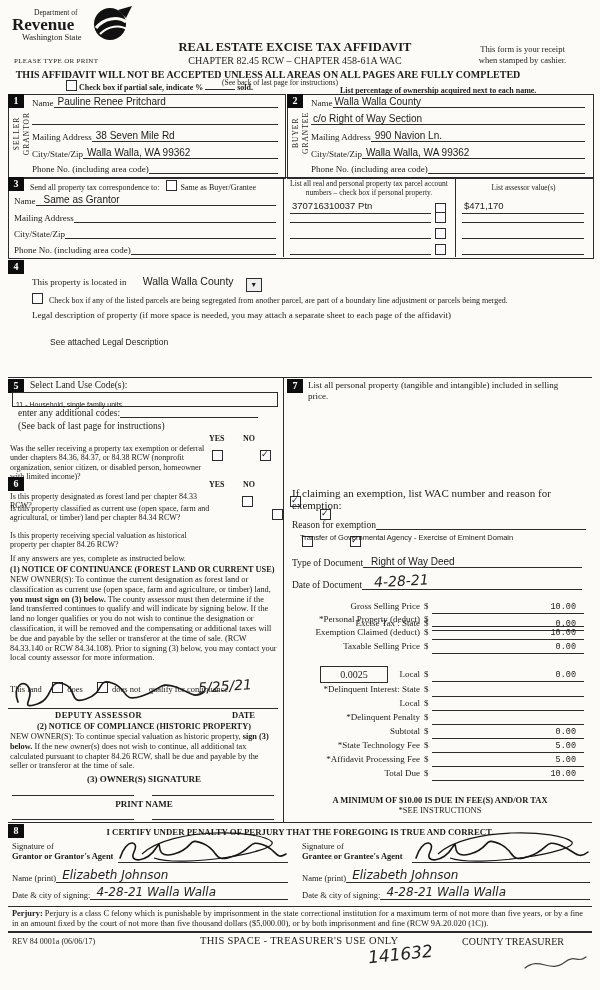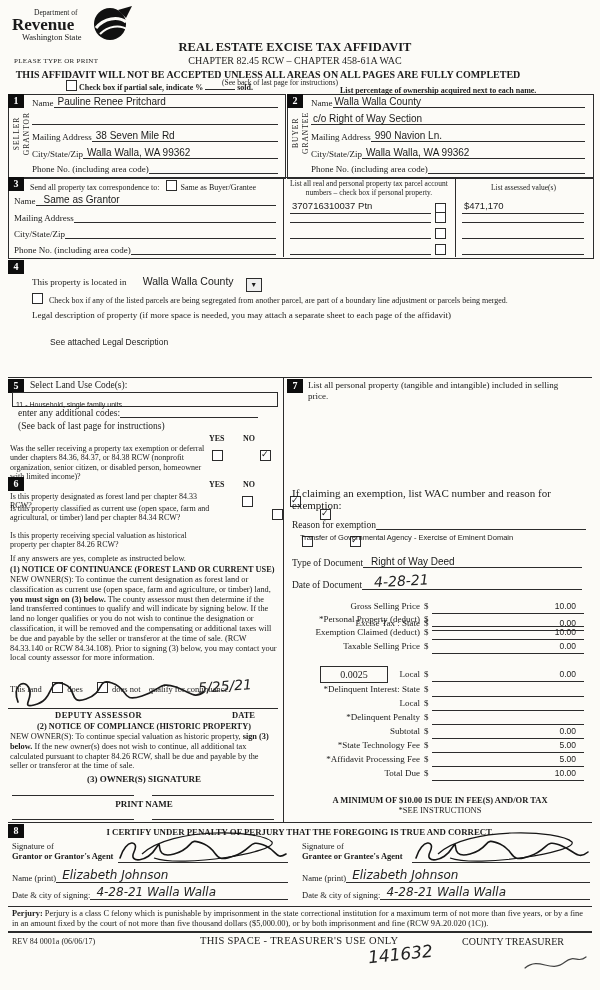--- a/index.html
+++ b/index.html
@@ -25,21 +25,21 @@
   .box{border:1px solid #2c2c2c}
   .vlab{font-size:7.5px;letter-spacing:1px;writing-mode:vertical-rl;transform:rotate(180deg);
         line-height:9px;text-align:center}
   .hline{border-top:1px solid #2c2c2c}
   .vline{border-left:1px solid #2c2c2c}
   .feerow{position:absolute;left:292px;width:296px;height:13px;font-size:9px}
   .feelab{position:absolute;left:0;top:0;width:128px;text-align:right;white-space:nowrap}
   .feedollar{position:absolute;left:132px;top:0}
   .feeline{position:absolute;left:140px;right:4px;top:0;height:12px;
            border-bottom:1px solid #2c2c2c;text-align:right}
-  .feeval{font-family:Liberation Sans, sans-serif;font-size:8.5px;padding-right:8px}
+  .feeval{font-family:Liberation Mono, monospace;font-size:8.5px;padding-right:8px}
   .q{font-size:8px;line-height:9.3px;width:200px}
   .para{font-size:8.3px;line-height:9.8px;text-align:left}
   svg{display:block}
 </style>
 </head>
 <body>
 
 <div class="page">
 
   
@@ -53,20 +53,24 @@
     <path d="M8 22 C 16 12 30 10 38 16" stroke="#fcfbf7" stroke-width="3" fill="none"></path>
     <path d="M12 28 C 20 20 32 18 40 24" stroke="#fcfbf7" stroke-width="2.2" fill="none"></path>
     <path d="M30 4 L 44 0 L 38 12 Z" fill="#111"></path>
   </svg>
 
   <div class="a f7" style="left:14px;top:57px;letter-spacing:.3px">PLEASE TYPE OR PRINT</div>
 
   <div class="a ctr b" style="left:120px;top:40px;width:350px;font-size:12.5px">REAL ESTATE EXCISE TAX AFFIDAVIT</div>
   <div class="a ctr" style="left:120px;top:55px;width:350px;font-size:10px">CHAPTER 82.45 RCW – CHAPTER 458-61A WAC</div>
 
+  <div class="a f85" style="left:455px;top:44px;width:135px;text-align:center;line-height:10.5px">
+    <span>This form is your receipt</span><br>
+    <span>when stamped by cashier.</span>
+  </div>
 
   <div class="a ctr b" style="left:0;top:69px;width:536px;font-size:10px">THIS AFFIDAVIT WILL NOT BE ACCEPTED UNLESS ALL AREAS ON ALL PAGES ARE FULLY COMPLETED</div>
   <div class="a ctr f75" style="left:140px;top:78px;width:280px">(See back of last page for instructions)</div>
 
   <div class="a f8 b" style="left:66px;top:80px">
     <span class="cb"></span>
     <span>Check box if partial sale, indicate %</span>
     <span class="u" style="display:inline-block;width:30px"></span>
     <span>sold.</span>
   </div>
@@ -164,21 +168,21 @@
   </div>
   <div class="a row" style="left:290px;top:228px;width:156px;gap:4px">
     <span class="fill"></span>
     <span class="cb"></span>
   </div>
   <div class="a row" style="left:290px;top:244px;width:156px;gap:4px">
     <span class="fill"></span>
     <span class="cb"></span>
   </div>
 
-  <div class="a ctr f75" style="left:455px;top:183px;width:137px">List assessed value(s)</div>
+  <div class="a ctr f75" style="left:455px;top:183px;width:137px">List assessor value(s)</div>
   <div class="a row" style="left:462px;top:195px;width:122px">
     <span class="fill"><span class="sans f95" style="padding-left:2px">$471,170</span></span>
   </div>
   <div class="a row" style="left:462px;top:212px;width:122px">
       <span class="fill"></span>
     </div>
   <div class="a row" style="left:462px;top:228px;width:122px">
       <span class="fill"></span>
     </div>
   <div class="a row" style="left:462px;top:244px;width:122px">

